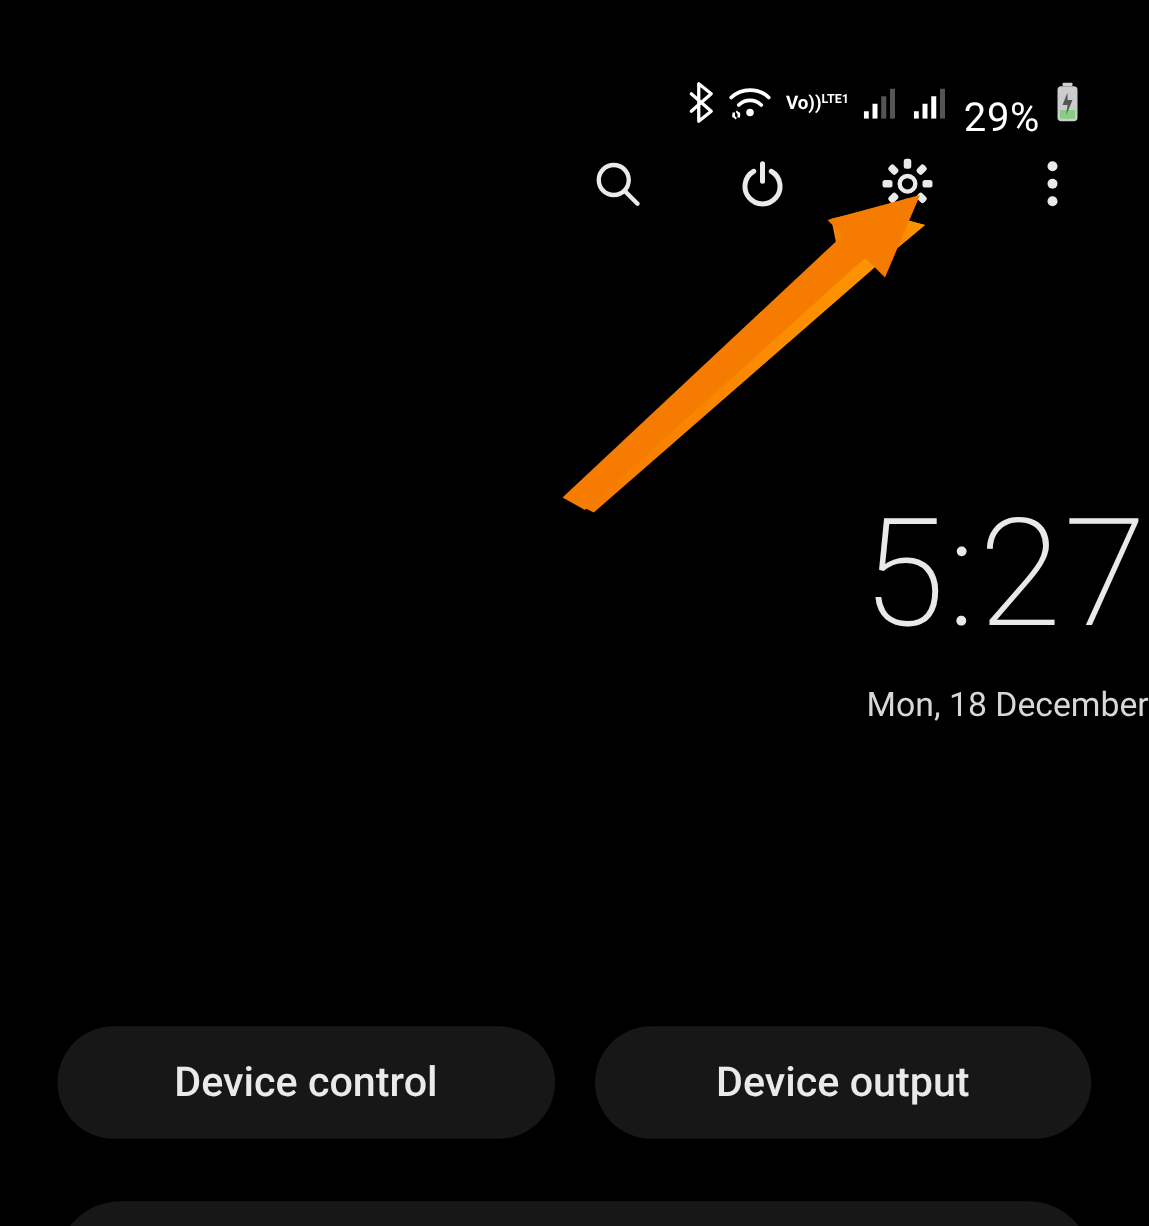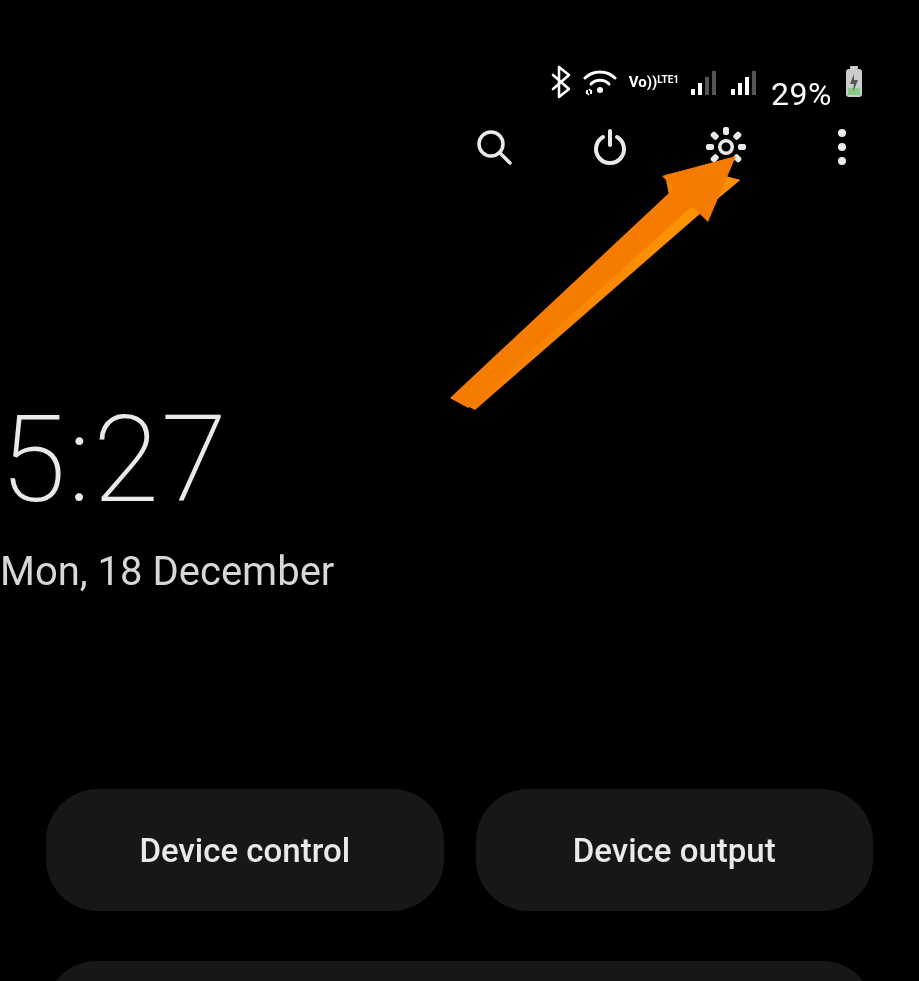--- a/index.html
+++ b/index.html
@@ -49,48 +49,48 @@
     cursor: pointer;
   }
   .action-row svg { display: block; }
 
   
   .clock {
     position: absolute;
     left: 0;
     right: 0;
     top: 400px;
-    text-align: left;
+    text-align: right;
   }
   .clock-time {
     font-size: 120px;
     font-weight: 200;
     line-height: 1;
     color: #e9e9e9;
     letter-spacing: 2px;
   }
   .clock-date {
     margin-top: 28px;
-    font-size: 40px;
+    font-size: 27px;
     font-weight: 400;
     color: #d7d7d7;
   }
 
   
   .bottom-row {
     position: absolute;
     left: 46px;
     right: 46px;
     bottom: 70px;
     display: flex;
     gap: 32px;
   }
   .pill {
     flex: 1;
-    height: 122px;
+    height: 90px;
     border-radius: 52px;
     background: #171717;
     color: #eaeaea;
     font-size: 33px;
     font-weight: 500;
     display: flex;
     align-items: center;
     justify-content: center;
     cursor: pointer;
   }

